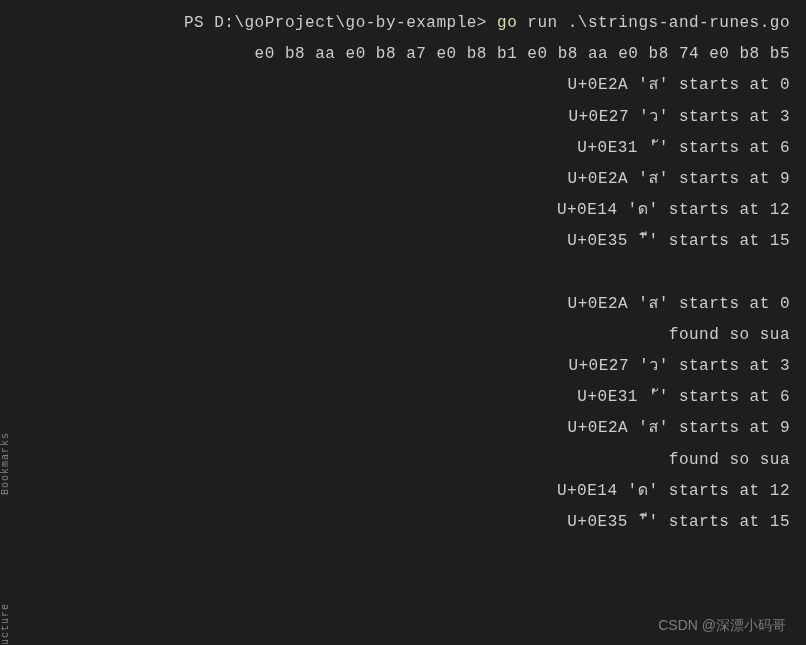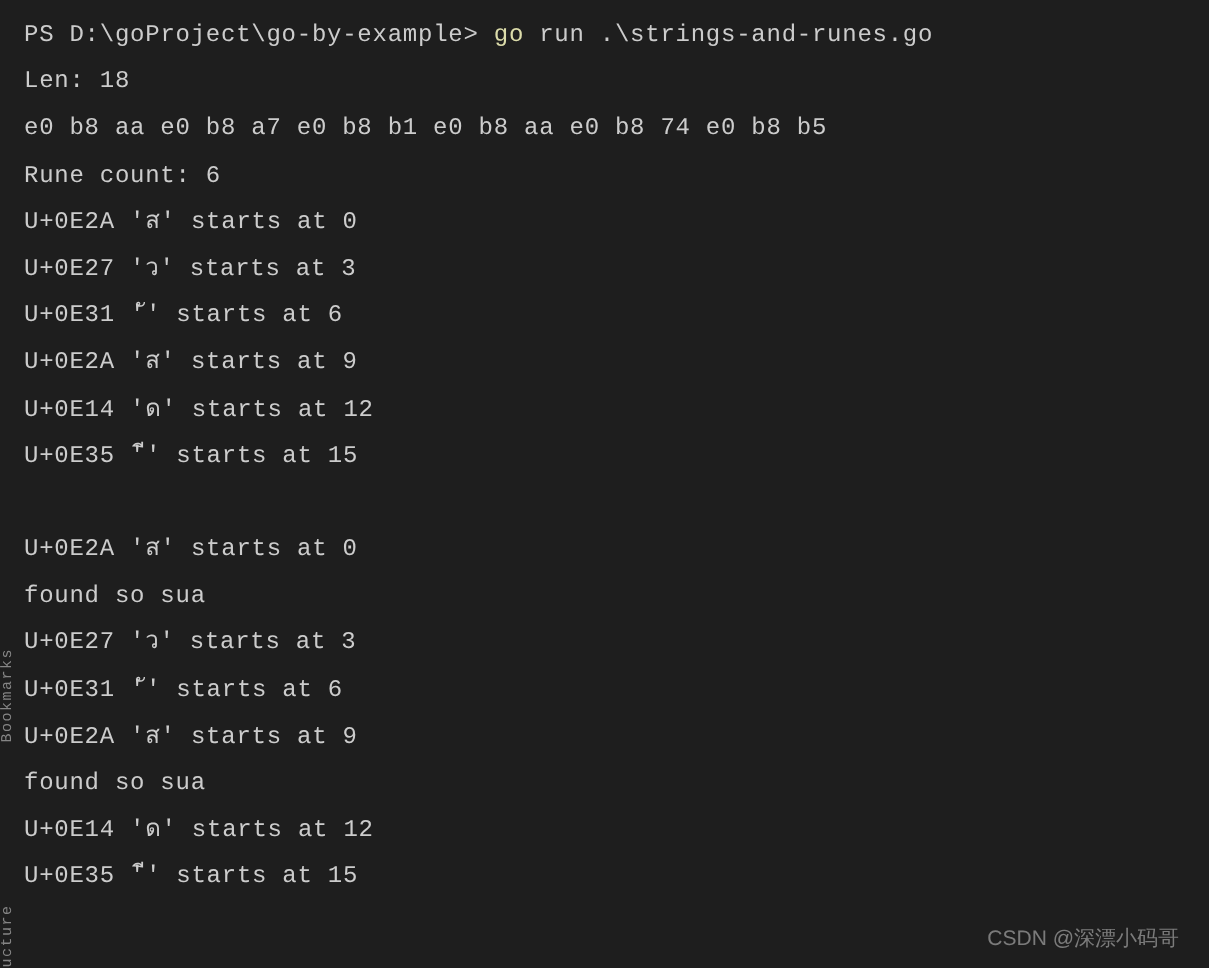--- a/index.html
+++ b/index.html
@@ -1,18 +1,19 @@
 <!DOCTYPE html>
 <html><head>
   <meta charset="utf-8">
   <style>
     * {
       margin: 0;
       padding: 0;
       box-sizing: border-box;
+      text-align: right;
     }
     body {
       background: #1e1e1e;
       font-family: 'Consolas', 'Monaco', 'Courier New', monospace;
       font-size: 16px;
       width: 806px;
       height: 645px;
       overflow: hidden;
       position: relative;
     }
@@ -63,23 +64,21 @@
       font-family: Liberation Sans, sans-serif;
     }
   </style>
 </head>
 <body>
 
 <div class="terminal">
   <div>
     <span class="prompt-ps">PS </span><span class="prompt-path">D:\goProject\go-by-example&gt; </span><span class="cmd-go">go</span><span class="cmd-args"> run .\strings-and-runes.go</span>
   </div>
-  <div class="output">Len:  18</div>
   <div class="output">e0 b8 aa e0 b8 a7 e0 b8 b1 e0 b8 aa e0 b8 74 e0 b8 b5</div>
-  <div class="output">Rune count: 6</div>
   <div class="output">U+0E2A 'ส' starts at 0</div>
   <div class="output">U+0E27 'ว' starts at 3</div>
   <div class="output">U+0E31 'ั' starts at 6</div>
   <div class="output">U+0E2A 'ส' starts at 9</div>
   <div class="output">U+0E14 'ด' starts at 12</div>
   <div class="output">U+0E35 'ี' starts at 15</div>
   <div class="output">&nbsp;</div>
   <div class="output">U+0E2A 'ส' starts at 0</div>
   <div class="output">found so sua</div>
   <div class="output">U+0E27 'ว' starts at 3</div>

